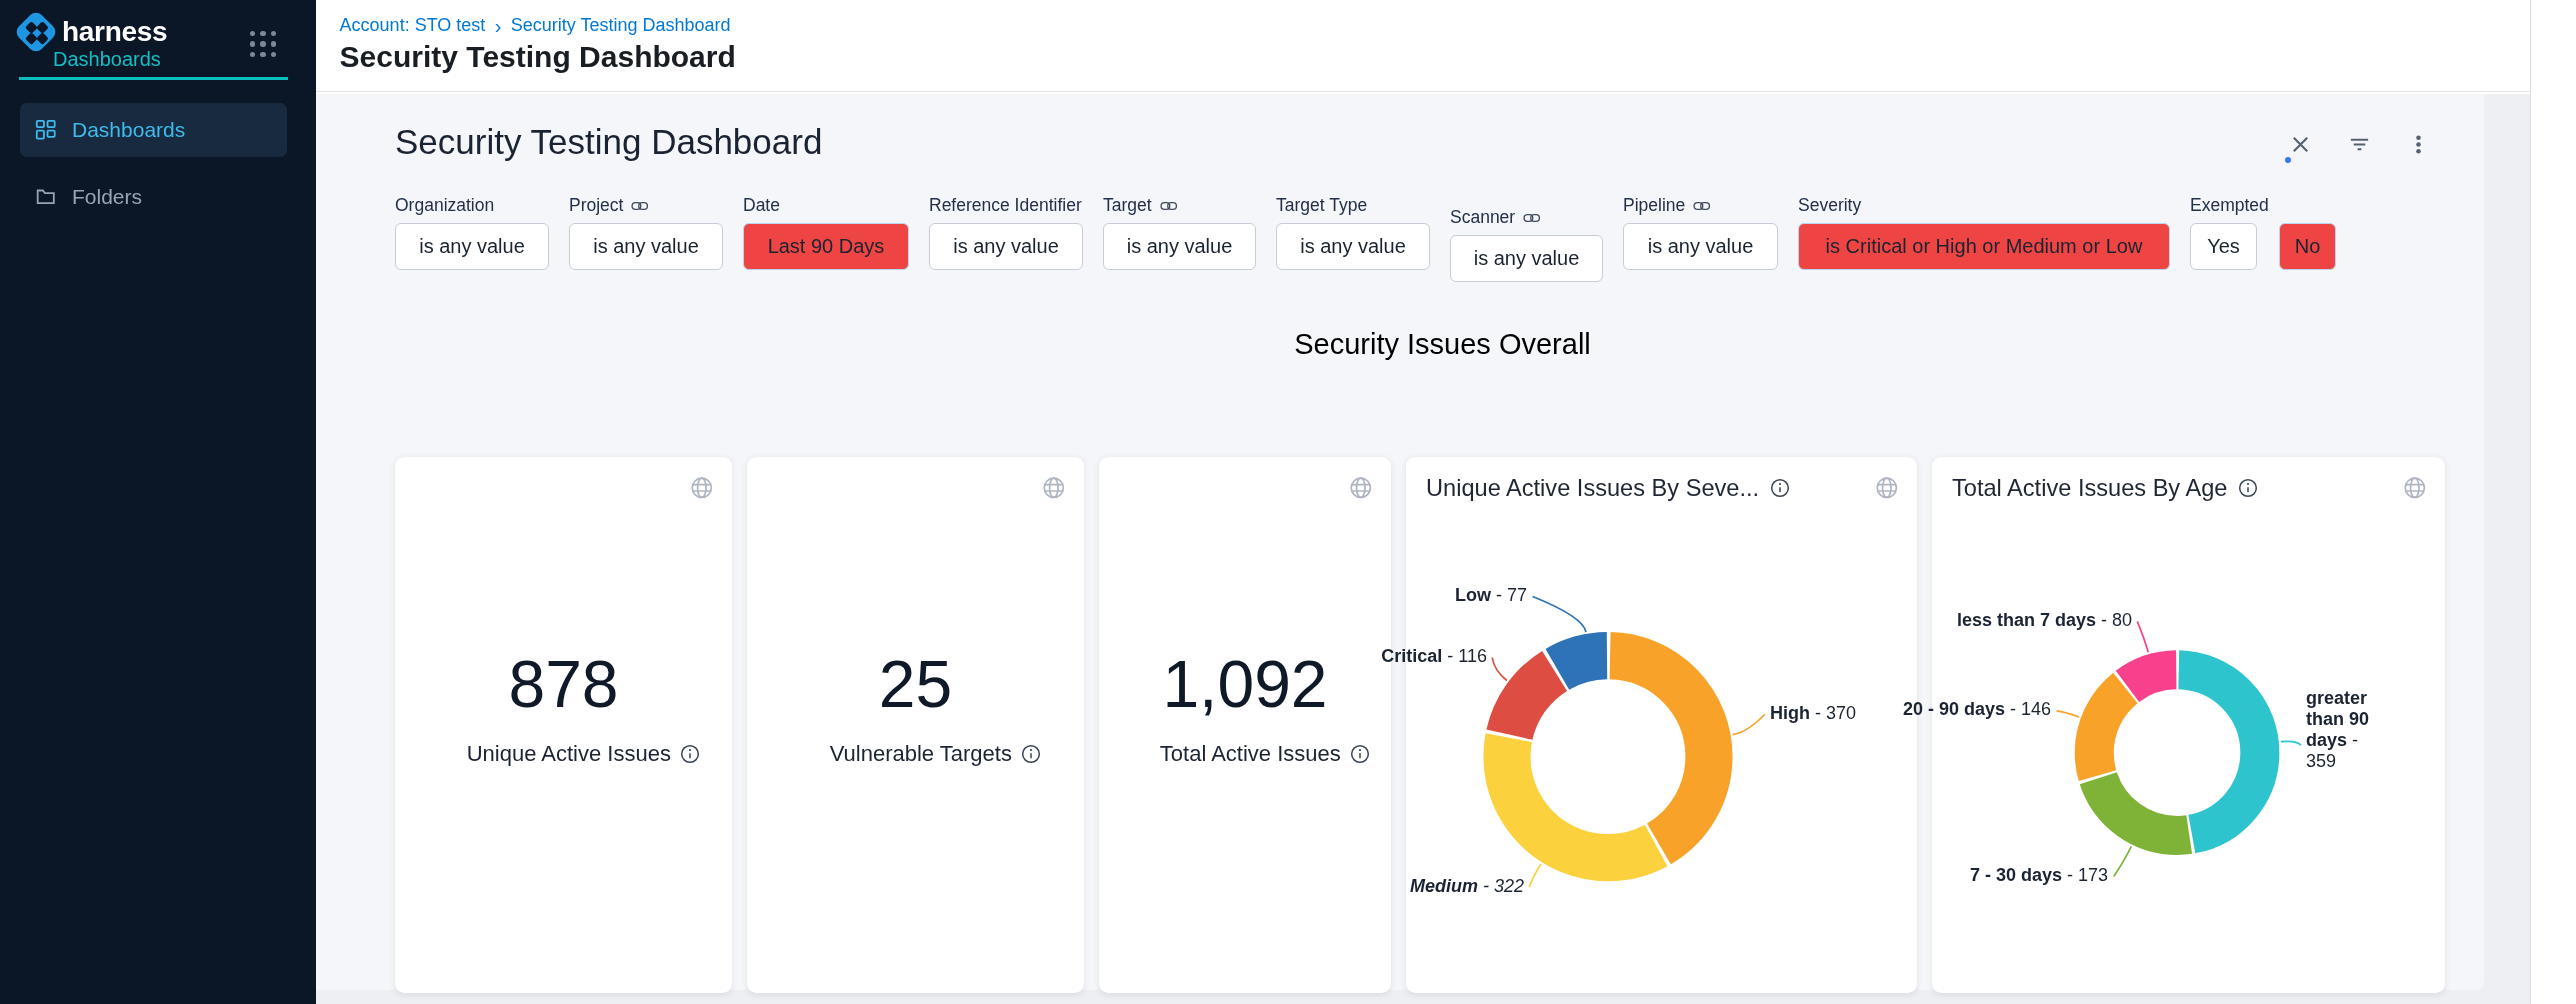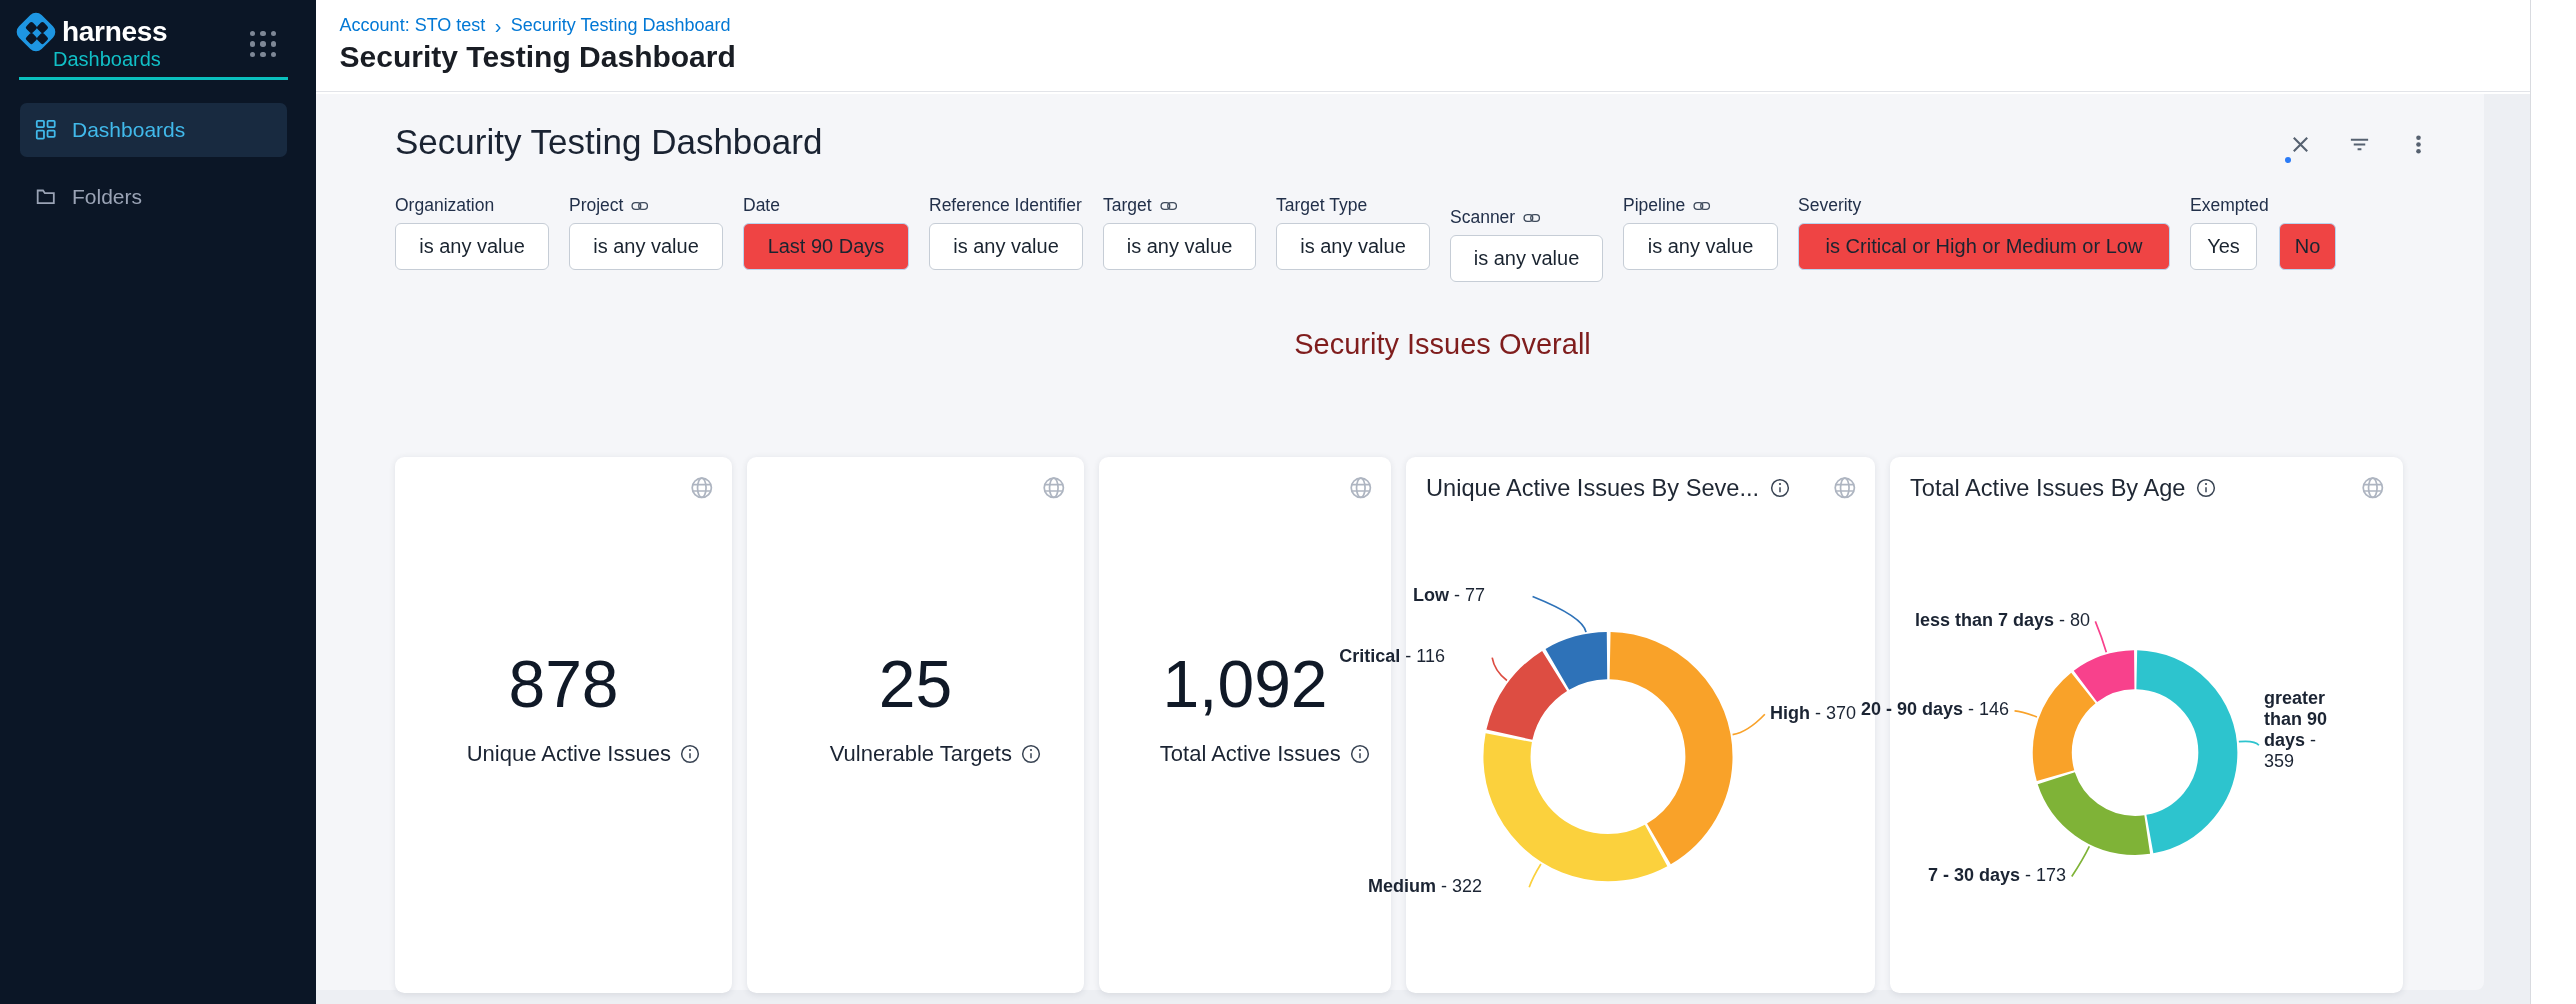--- a/index.html
+++ b/index.html
@@ -50,21 +50,21 @@
   
   #filters-row { position:absolute; left:79px; top:101px; display:flex; gap:20px; align-items:flex-start; }
   .filter-label { display:flex; align-items:center; gap:8px; font-size:17.5px; color:#22304a; height:21.5px; margin-bottom:6.7px; }
   .filter-chip { height:47px; border-radius:6px; border:0.7px solid #c6cdd6; background:#fff;
     display:flex; align-items:center; justify-content:center; font-size:20px; color:#1a2430; cursor:pointer; }
   .filter-chip.hl { background:#ef4444; border-color:#b9d5ef; }
   .yn-row { display:flex; gap:22px; }
 
   
   .section-title { position:absolute; left:79px; top:234px; width:2095px; text-align:center;
-    font-size:29px; font-weight:400; color:#7f1d1d; }
+    font-size:29px; font-weight:400; color:#000000; }
 
   
   #cards-row { position:absolute; left:79px; top:363px; display:flex; gap:15px; }
   .card { position:relative; background:#fff; border-radius:9.4px; height:536px;
     box-shadow:0 1.3px 6.7px rgba(40,50,70,.10); }
   .globe { position:absolute; top:17.5px; right:17.5px; width:25.6px; height:25.6px; color:#aeb5c1; cursor:pointer; }
   .stat-block { position:absolute; left:0; top:194px; width:100%; text-align:center; }
   .stat-value { font-size:66px; font-weight:400; color:#101927; line-height:1; }
   .stat-label { margin-top:24px; font-size:22px; color:#1b2433; display:flex; align-items:center; justify-content:center; gap:9.4px;padding-left:40px; }
   .info-icon { width:20px; height:20px; color:#3a4554; flex:none; }
@@ -290,21 +290,21 @@
               <span>Total Active Issues</span>
               <svg class="info-icon" viewBox="0 0 24 24" fill="none" stroke="currentColor" stroke-width="1.8">
                 <circle cx="12" cy="12" r="10"></circle>
                   <path d="M12 11 v6"></path>
                   <circle cx="12" cy="7.2" r="1.3" fill="currentColor" stroke="none"></circle>
               </svg>
             </div>
           </div>
         </div>
 
-        <div class="card donut-card" style="width:469px;">
+        <div class="card donut-card" style="width:511px;">
           <div class="chart-title">
             <span class="t">Unique Active Issues By Seve...</span>
             <svg class="info-icon" viewBox="0 0 24 24" fill="none" stroke="currentColor" stroke-width="1.8">
               <circle cx="12" cy="12" r="10"></circle>
                 <path d="M12 11 v6"></path>
                 <circle cx="12" cy="7.2" r="1.3" fill="currentColor" stroke="none"></circle>
             </svg>
           </div>
           <svg class="globe" viewBox="0 0 24 24" fill="none" stroke="currentColor" stroke-width="1.6">
             <circle cx="12" cy="12" r="9"></circle>
@@ -315,21 +315,21 @@
               <circle cx="300" cy="445" r="150" fill="none" stroke="#F9A229" stroke-width="70" pathLength="100" stroke-dasharray="41.30790960451977 58.69209039548023" stroke-dashoffset="24.75"></circle>
               <path d="M 485.1 412.4 Q 507.8 408.4 533 382" fill="none" stroke="#F9A229" stroke-width="2.5"></path>
               <circle cx="300" cy="445" r="150" fill="none" stroke="#FBD13D" stroke-width="70" pathLength="100" stroke-dasharray="35.88418079096045 64.11581920903956" stroke-dashoffset="-17.05790960451977"></circle>
               <path d="M 200.4 604.4 Q 188.2 623.9 183 639" fill="none" stroke="#FBD13D" stroke-width="2.5"></path>
               <circle cx="300" cy="445" r="150" fill="none" stroke="#DD4D42" stroke-width="70" pathLength="100" stroke-dasharray="12.607344632768362 87.39265536723164" stroke-dashoffset="-53.44209039548022"></circle>
               <path d="M 149.9 331.9 Q 131.5 318.0 128 298" fill="none" stroke="#DD4D42" stroke-width="2.5"></path>
               <circle cx="300" cy="445" r="150" fill="none" stroke="#2E72B8" stroke-width="70" pathLength="100" stroke-dasharray="8.200564971751412 91.79943502824858" stroke-dashoffset="-66.54943502824858"></circle>
               <path d="M 267.4 259.9 Q 263.4 237.2 188 207" fill="none" stroke="#2E72B8" stroke-width="2.5"></path>
             </svg>
         <div class="pie-label" style="top: 246px; left: 364px;"><b>High</b> - 370</div>
-            <div class="pie-label" style="top: 419px; right: 393px; text-align: right;"><b>Medium</b> - 322</div>
+            <div class="pie-label" style="top: 419px; right: 393px; text-align: right; font-style: italic;"><b>Medium</b> - 322</div>
             <div class="pie-label" style="top: 189px; right: 430px; text-align: right;"><b>Critical</b> - 116</div>
             <div class="pie-label" style="top: 128px; right: 390px; text-align: right;"><b>Low</b> - 77</div>
           </div>
 
         <div class="card donut-card" style="width:513px;">
           <div class="chart-title">
             <span class="t">Total Active Issues By Age</span>
             <svg class="info-icon" viewBox="0 0 24 24" fill="none" stroke="currentColor" stroke-width="1.8">
               <circle cx="12" cy="12" r="10"></circle>
                 <path d="M12 11 v6"></path>

